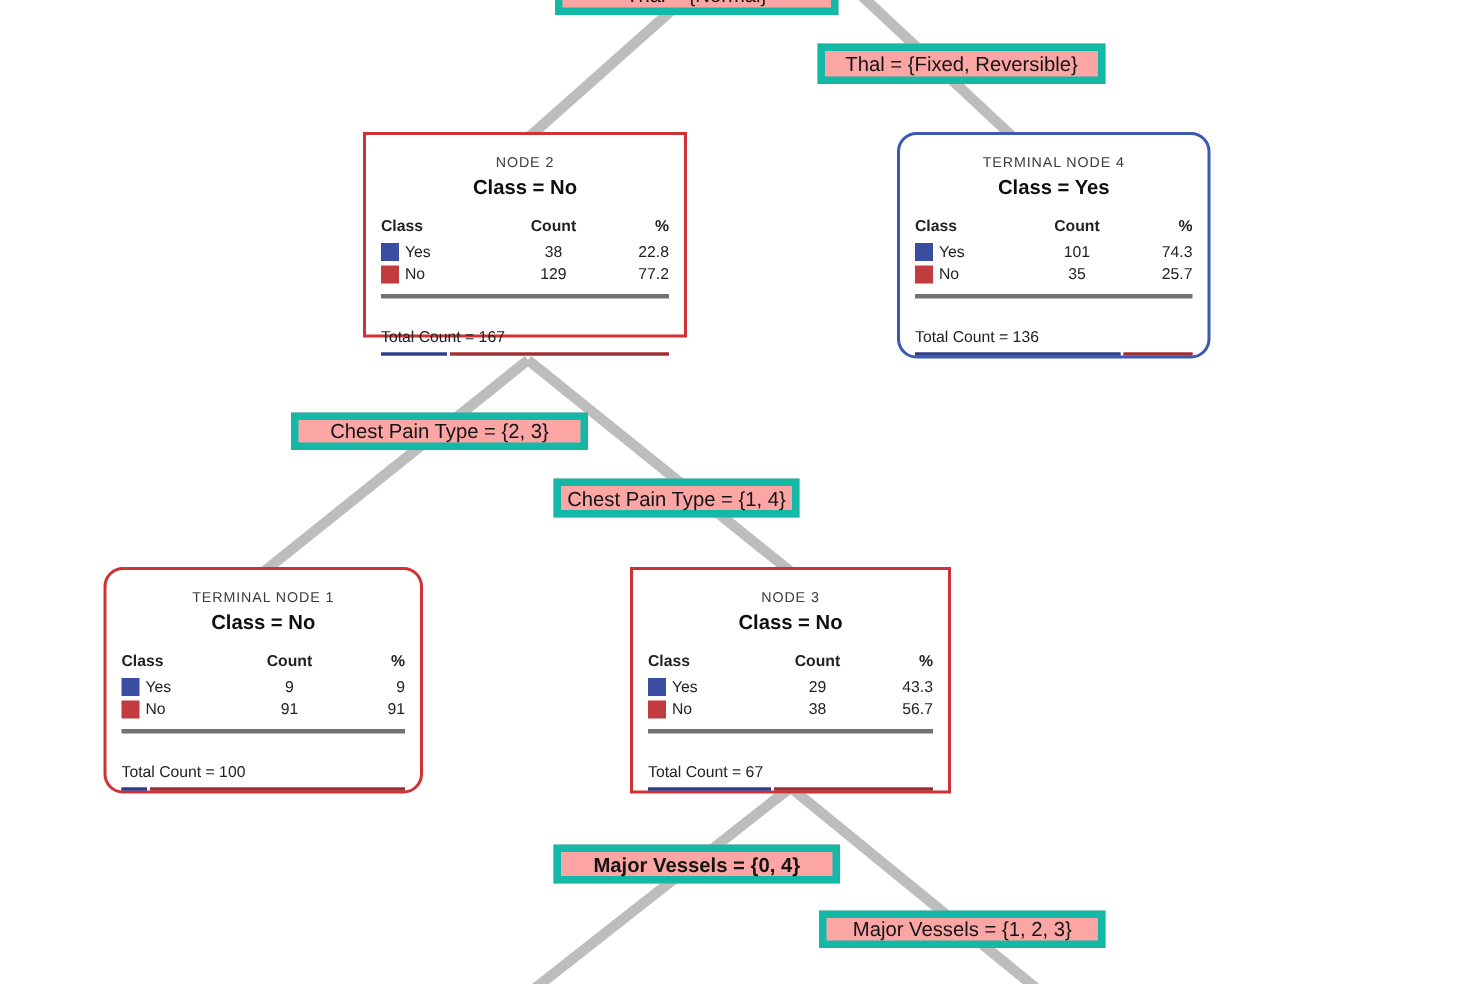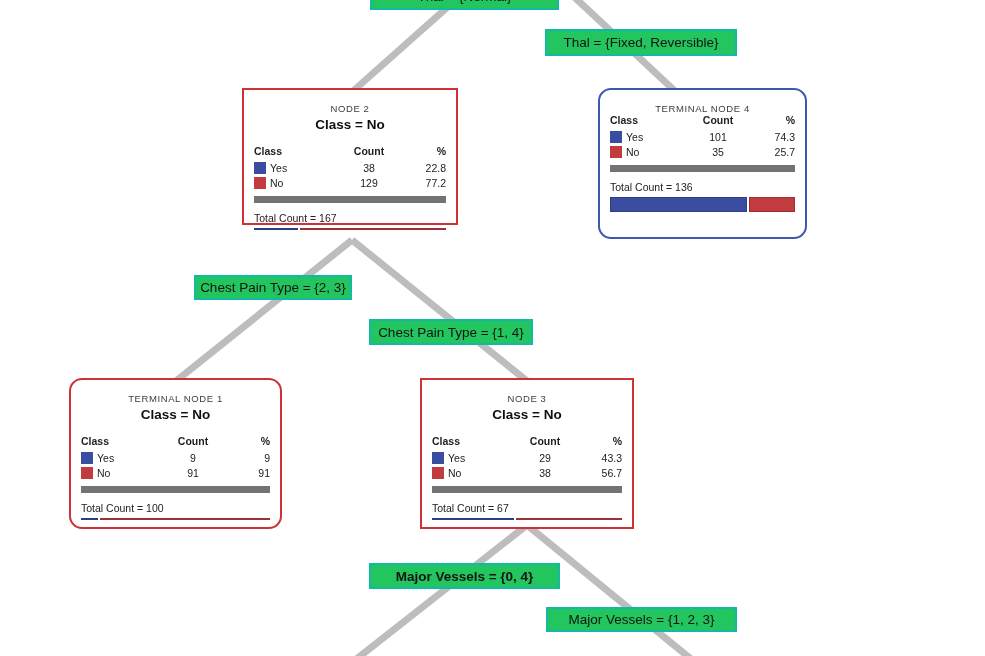--- a/index.html
+++ b/index.html
@@ -10,27 +10,27 @@
     font-family: "Liberation Sans", sans-serif;
     color: #1a1a1a;
   }
   .canvas { position: relative; width: 985px; height: 656px; overflow: hidden; background:#fff; }
 
   svg.edges { position: absolute; left: 0; top: 0; width: 985px; height: 656px; overflow: visible; }
   svg.edges line { stroke: #bdbdbd; stroke-width: 7; }
 
   
   .edge-label {
-    position: absolute; background: #22c55e; border: 2px solid #14b8a6;
+    position: absolute; background: #fca5a5; border: 5px solid #14b8a6;
     display: flex; align-items: center; justify-content: center;
     font-size: 13.5px; color: #141414; white-space: nowrap;
   }
   #lbl-thal-normal { left: 370px; top: -17px; width: 189px; height: 27px; }
   #lbl-thal-fr     { left: 545px; top:  29px; width: 192px; height: 27px; }
-  #lbl-cpt23       { left: 194px; top: 275px; width: 158px; height: 25px; }
+  #lbl-cpt23       { left: 194px; top: 275px; width: 198px; height: 25px; }
   #lbl-cpt14       { left: 369px; top: 319px; width: 164px; height: 26px; }
   #lbl-mv04        { left: 369px; top: 563px; width: 191px; height: 26px; font-weight: bold; }
   #lbl-mv123       { left: 546px; top: 607px; width: 191px; height: 25px; }
 
   
   .node {
     position: absolute; background: #ffffff;
     border: 2.5px solid #cf3235;
     padding: 8px 10px 10px 10px;
     display: flex; flex-direction: column;
@@ -53,21 +53,21 @@
   .thead { display: flex; align-items: center; font-weight: bold; font-size: 10.5px; color: #222; margin-bottom: 5px; }
   .c-class { flex: 1; }
   .c-count { width: 58px; text-align: center; }
   .c-pct   { width: 48px; text-align: right; }
   .trow { display: flex; align-items: center; font-size: 10.5px; color: #222; margin-bottom: 3px; }
   .swatch { width: 12px; height: 12px; margin-right: 4px; flex: 0 0 auto; }
   .swatch.blue { background: #3a4da0; }
   .swatch.red  { background: #c23b3f; }
   .total-text {
     font-size: 10.5px; color: #222;
-    border-top: 7px solid #737373; margin-top: 4px; padding-top: 9px; margin-bottom: 4px;
+    border-top: 3px solid #737373; margin-top: 4px; padding-top: 20px; margin-bottom: 4px;
   }
   .bar { display: flex; height: 15px; width: 100%; }
   .bar-seg.blue { background: #3a4da0; border: 1px solid #2e3d85; }
   .bar-seg.red  { background: #c23b3f; border: 1px solid #9e2f33; margin-left: 2px; flex: 1; }
 </style>
 </head>
 <body>
 
 <div class="canvas">
 
@@ -109,20 +109,21 @@
     </div>
     <div class="total-text">Total Count = 167</div>
     <div class="bar">
       <div class="bar-seg blue" style="width: 22.8%;"></div>
       <div class="bar-seg red"></div>
     </div>
   </div>
 
   <div class="node rounded blue-border" id="tn4">
     <div class="node-title">TERMINAL NODE 4</div>
+    <div class="node-class">Class = Yes</div>
     <div class="thead">
       <span class="c-class">Class</span>
       <span class="c-count">Count</span>
       <span class="c-pct">%</span>
     </div>
     <div class="trow">
       <span class="swatch blue"></span>
       <span class="c-class">Yes</span>
       <span class="c-count">101</span>
       <span class="c-pct">74.3</span>

